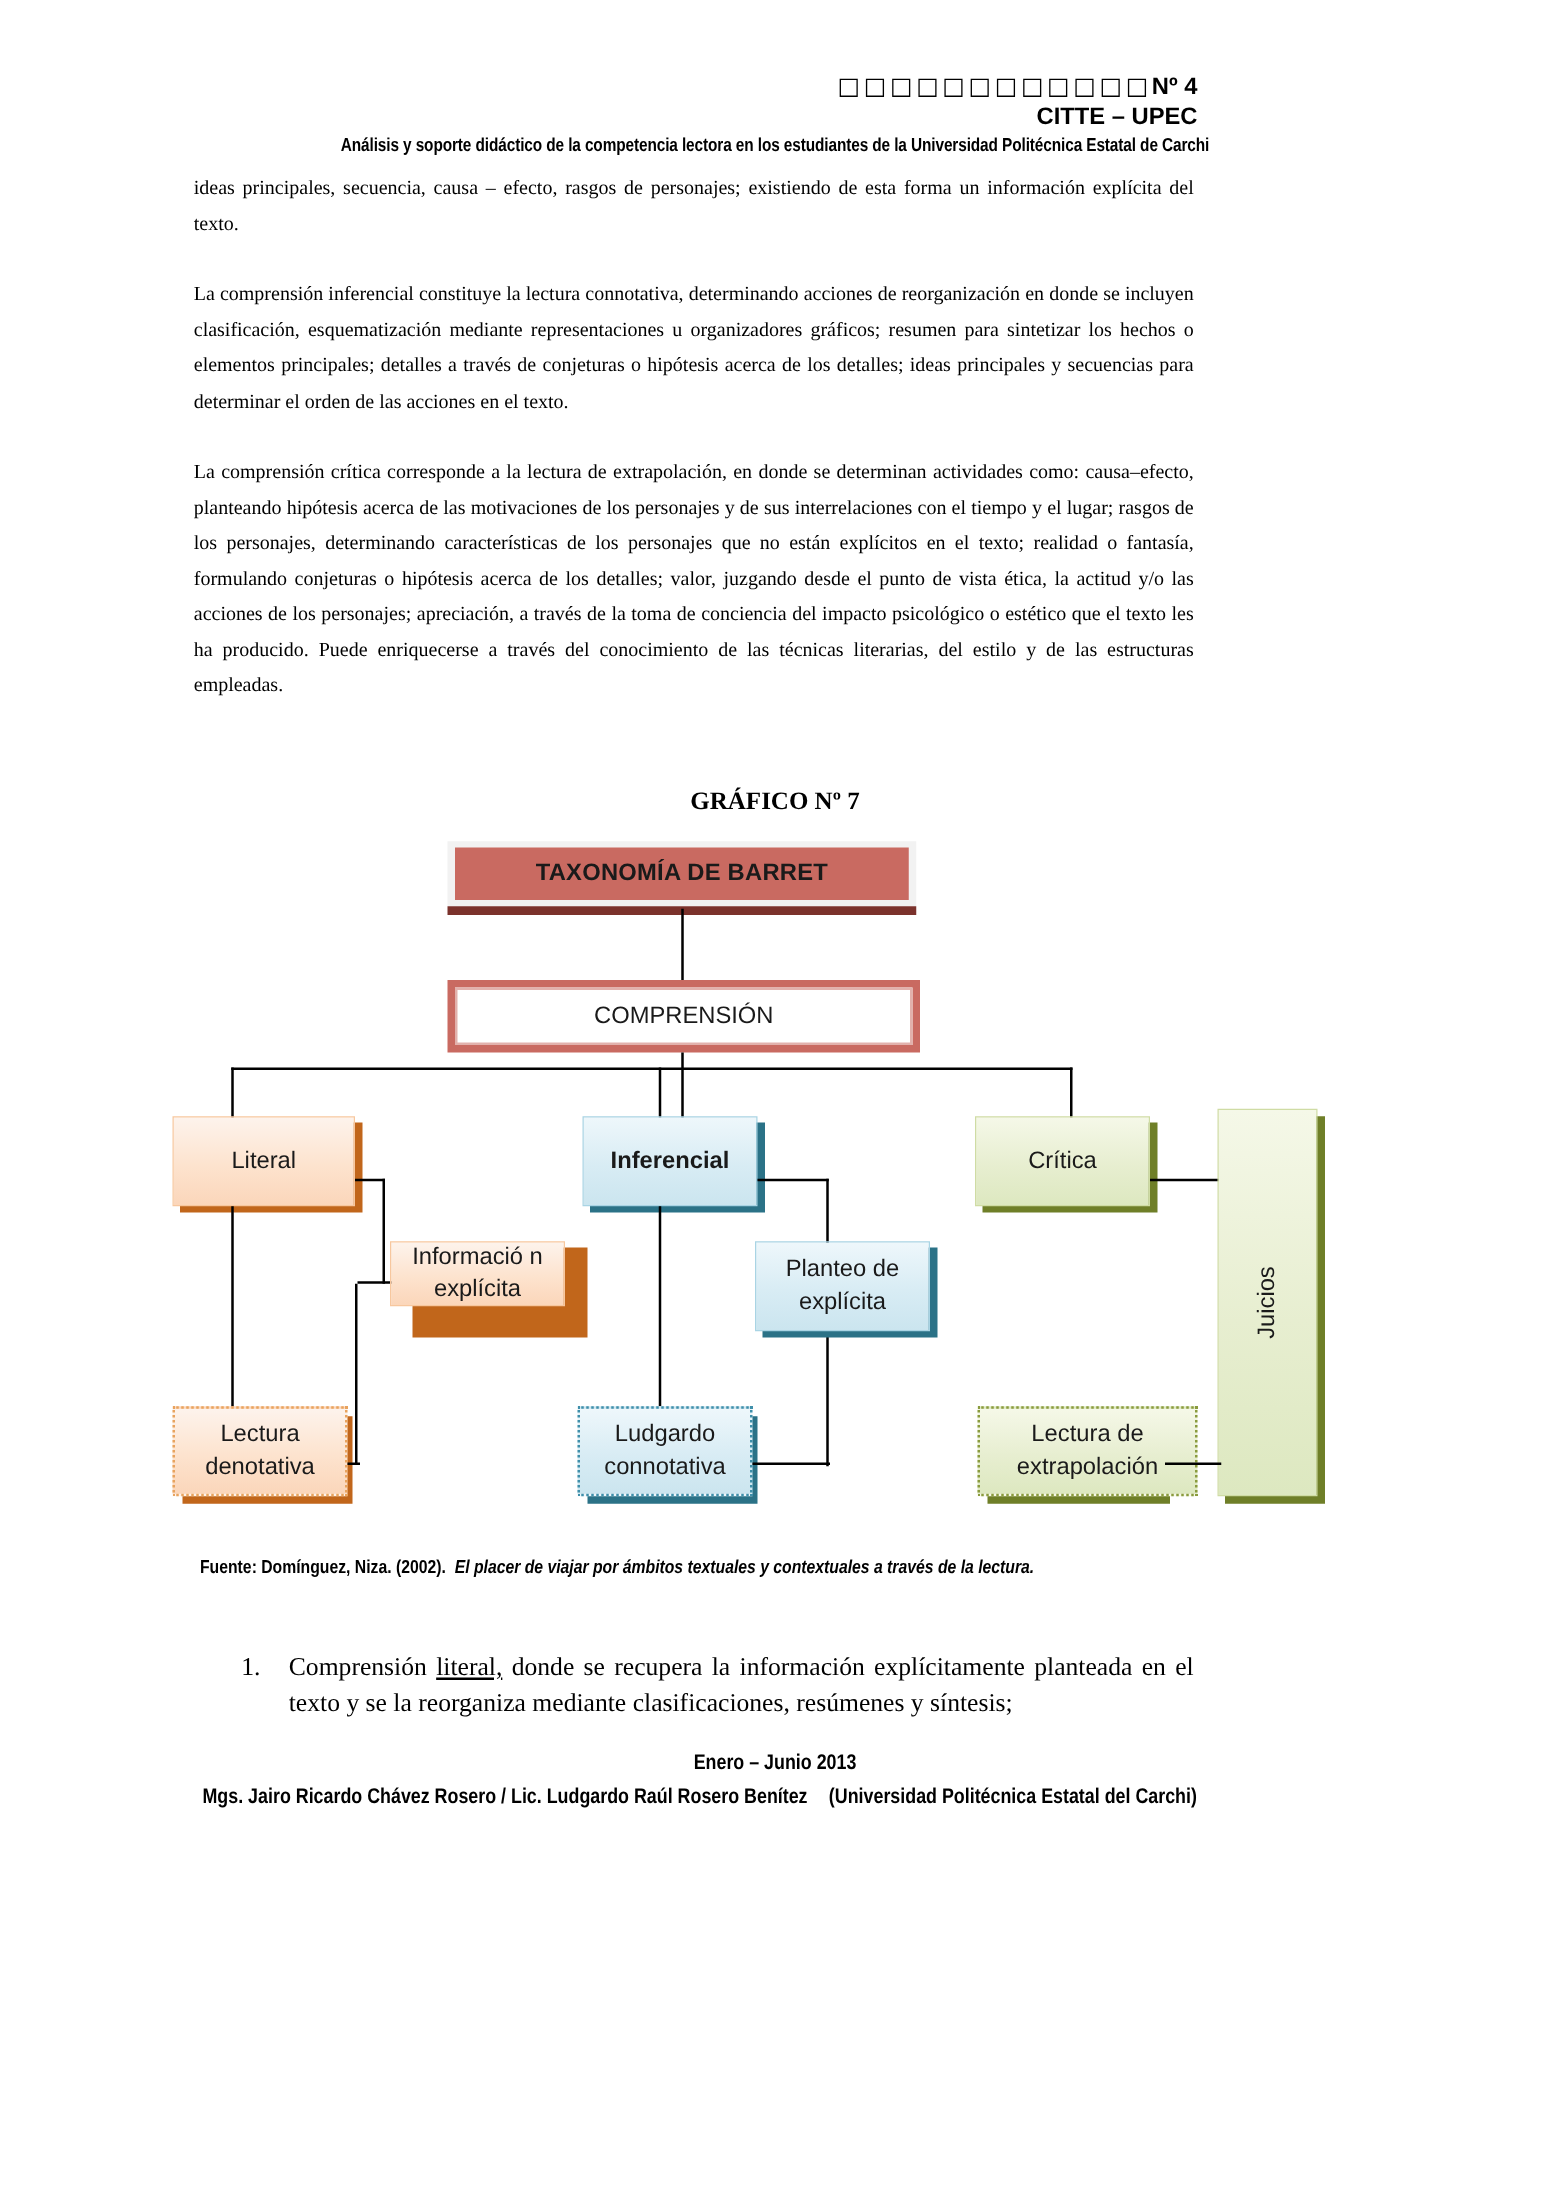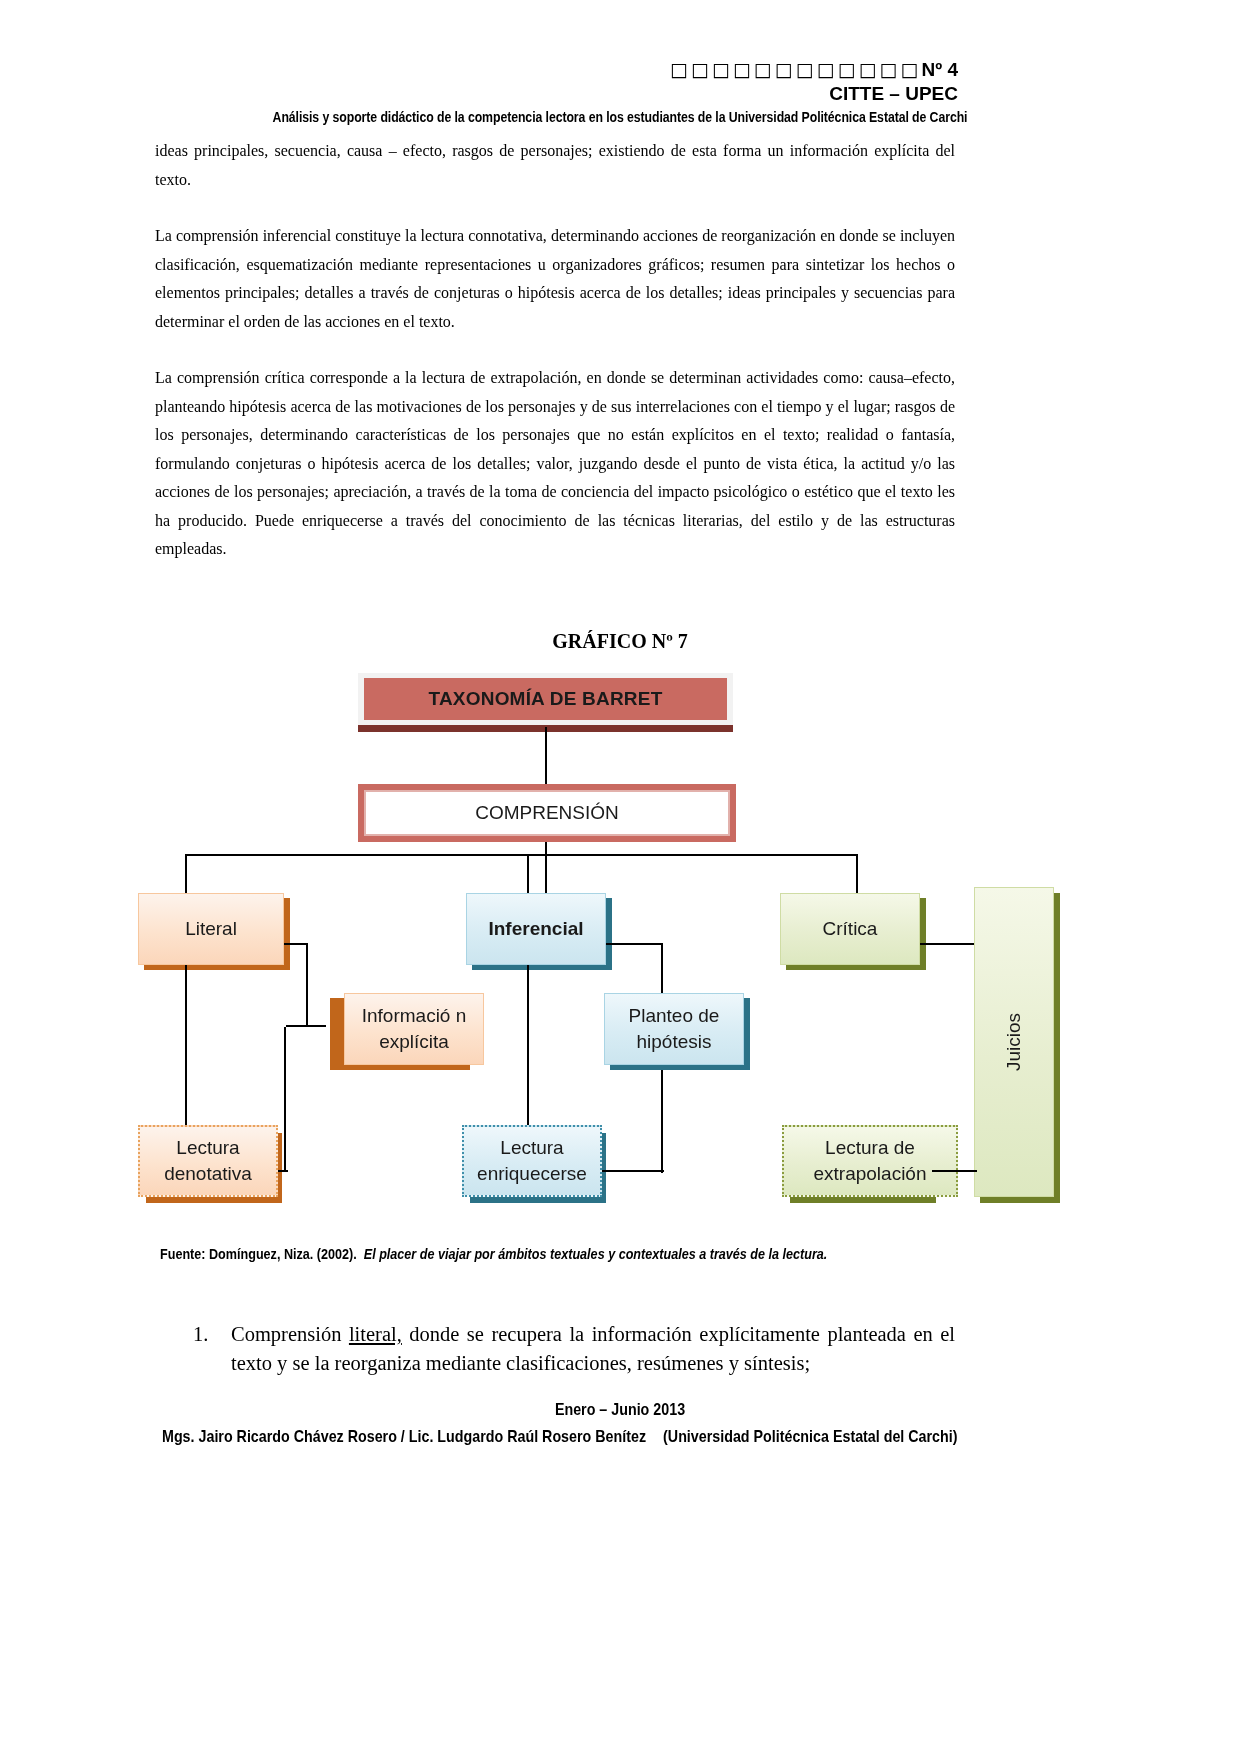--- a/index.html
+++ b/index.html
@@ -298,44 +298,44 @@
     <div class="ln lnv" style="left:856px;top:199px;height:40px;"></div>
 
     <div class="sh-orange" style="left:144px;top:243px;width:146px;height:72px;"></div>
     <div class="node n-orange" style="left:138px;top:238px;width:146px;height:72px;">Literal</div>
 
     <div class="ln lnh" style="left:284px;top:288px;width:24px;"></div>
     <div class="ln lnv" style="left:306px;top:288px;height:84px;"></div>
     <div class="ln lnh" style="left:286px;top:370px;width:40px;"></div>
 
     <div class="sh-orange" style="left:330px;top:343px;width:140px;height:72px;"></div>
-    <div class="node n-orange" style="left:344px;top:338px;width:140px;height:72px;padding:0 8px;">Informació n explícita</div>
+    <div class="node n-orange" style="left:312px;top:338px;width:140px;height:52px;padding:0 8px;">Informació n explícita</div>
 
     <div class="ln lnv" style="left:185px;top:310px;height:165px;"></div>
 
     <div class="sh-orange" style="left:149px;top:1163px;width:0;height:0;"></div>
     <div class="sh-orange" style="left:146px;top:478px;width:136px;height:70px;"></div>
     <div class="node n-orange-dotted" style="left:138px;top:470px;width:140px;height:72px;">Lectura denotativa</div>
 
     <div class="ln lnv" style="left:284px;top:372px;height:145px;"></div>
     <div class="ln lnh" style="left:278px;top:515px;width:10px;"></div>
 
     <div class="sh-blue" style="left:472px;top:243px;width:140px;height:72px;"></div>
     <div class="node n-blue" style="left:466px;top:238px;width:140px;height:72px;font-weight:bold;">Inferencial</div>
 
     <div class="ln lnh" style="left:606px;top:288px;width:57px;"></div>
     <div class="ln lnv" style="left:661px;top:288px;height:230px;"></div>
 
     <div class="sh-blue" style="left:610px;top:343px;width:140px;height:72px;"></div>
-    <div class="node n-blue" style="left:604px;top:338px;width:140px;height:72px;padding:0 6px;">Planteo de hipótesis</div>
+    <div class="node n-blue" style="left:604px;top:338px;width:140px;height:72px;padding:0 6px;">Planteo de explícita</div>
 
     <div class="ln lnv" style="left:527px;top:310px;height:160px;"></div>
 
     <div class="sh-blue" style="left:470px;top:478px;width:136px;height:70px;"></div>
-    <div class="node n-blue-dotted" style="left:462px;top:470px;width:140px;height:72px;">Lectura enriquecerse</div>
+    <div class="node n-blue-dotted" style="left:462px;top:470px;width:140px;height:72px;">Ludgardo connotativa</div>
     <div class="ln lnh" style="left:602px;top:515px;width:62px;"></div>
 
     <div class="sh-green" style="left:786px;top:243px;width:140px;height:72px;"></div>
     <div class="node n-green" style="left:780px;top:238px;width:140px;height:72px;">Crítica</div>
 
     <div class="ln lnh" style="left:920px;top:288px;width:55px;"></div>
 
     <div class="sh-green" style="left:980px;top:238px;width:80px;height:310px;"></div>
     <div class="node n-green" style="left:974px;top:232px;width:80px;height:310px;">
         <span class="vert-text">Juicios</span>

